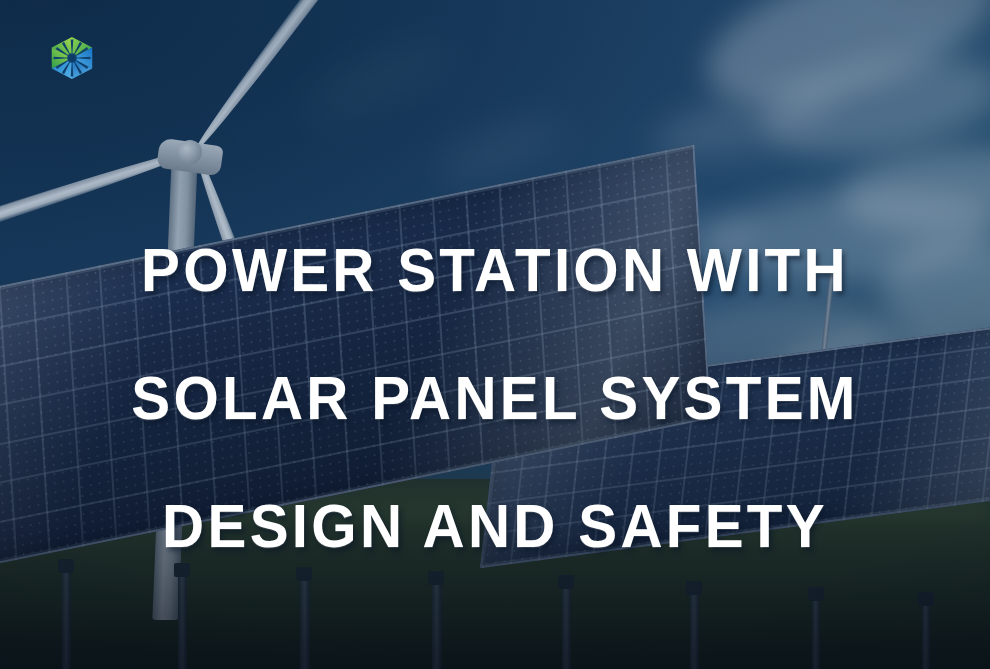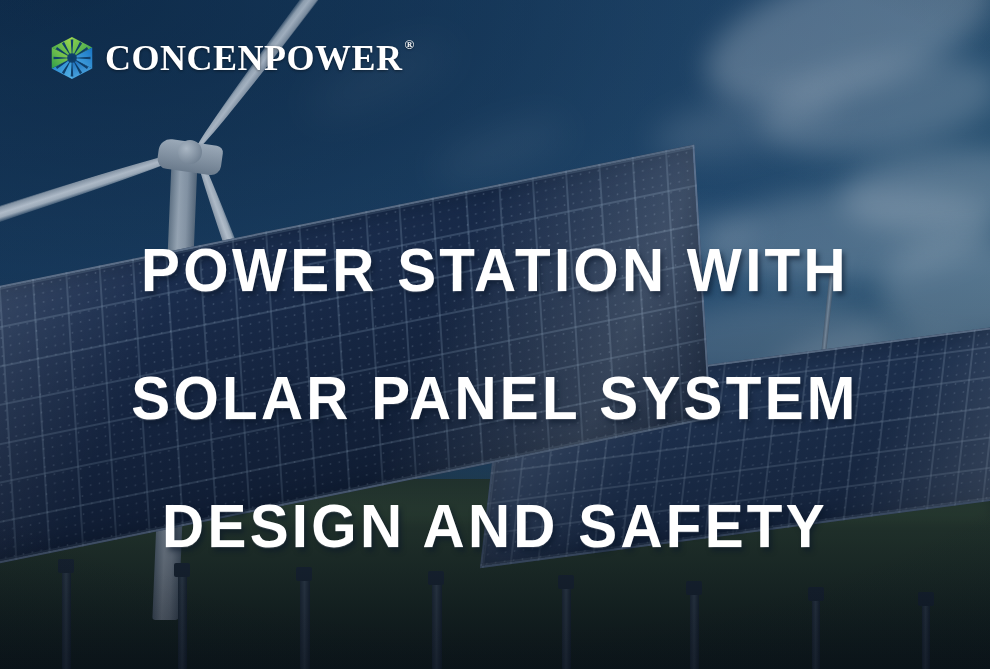--- a/index.html
+++ b/index.html
@@ -396,24 +396,20 @@
         <polygon points="50,50 73,83 68,87"></polygon>
         <polygon points="50,50 53,92 47,92"></polygon>
         <polygon points="50,50 32,87 27,83"></polygon>
         <polygon points="50,50 16,75 13,70"></polygon>
         <polygon points="50,50 8,53 8,47"></polygon>
         <polygon points="50,50 13,30 16,25"></polygon>
         <polygon points="50,50 27,17 32,13"></polygon>
       </g>
       <circle cx="50" cy="50" r="11" fill="url(#gCore)"></circle>
     </svg>
-    <div id="logo-text-wrap">
-      <span id="logo-text">CONCENPOWER</span>
-      <span id="logo-reg">®</span>
-    </div>
   </div>
 
   <div id="headline">
     <span class="hl">POWER STATION WITH</span>
     <span class="hl">SOLAR PANEL SYSTEM</span>
     <span class="hl">DESIGN AND SAFETY</span>
   </div>
 
 </div>
 

